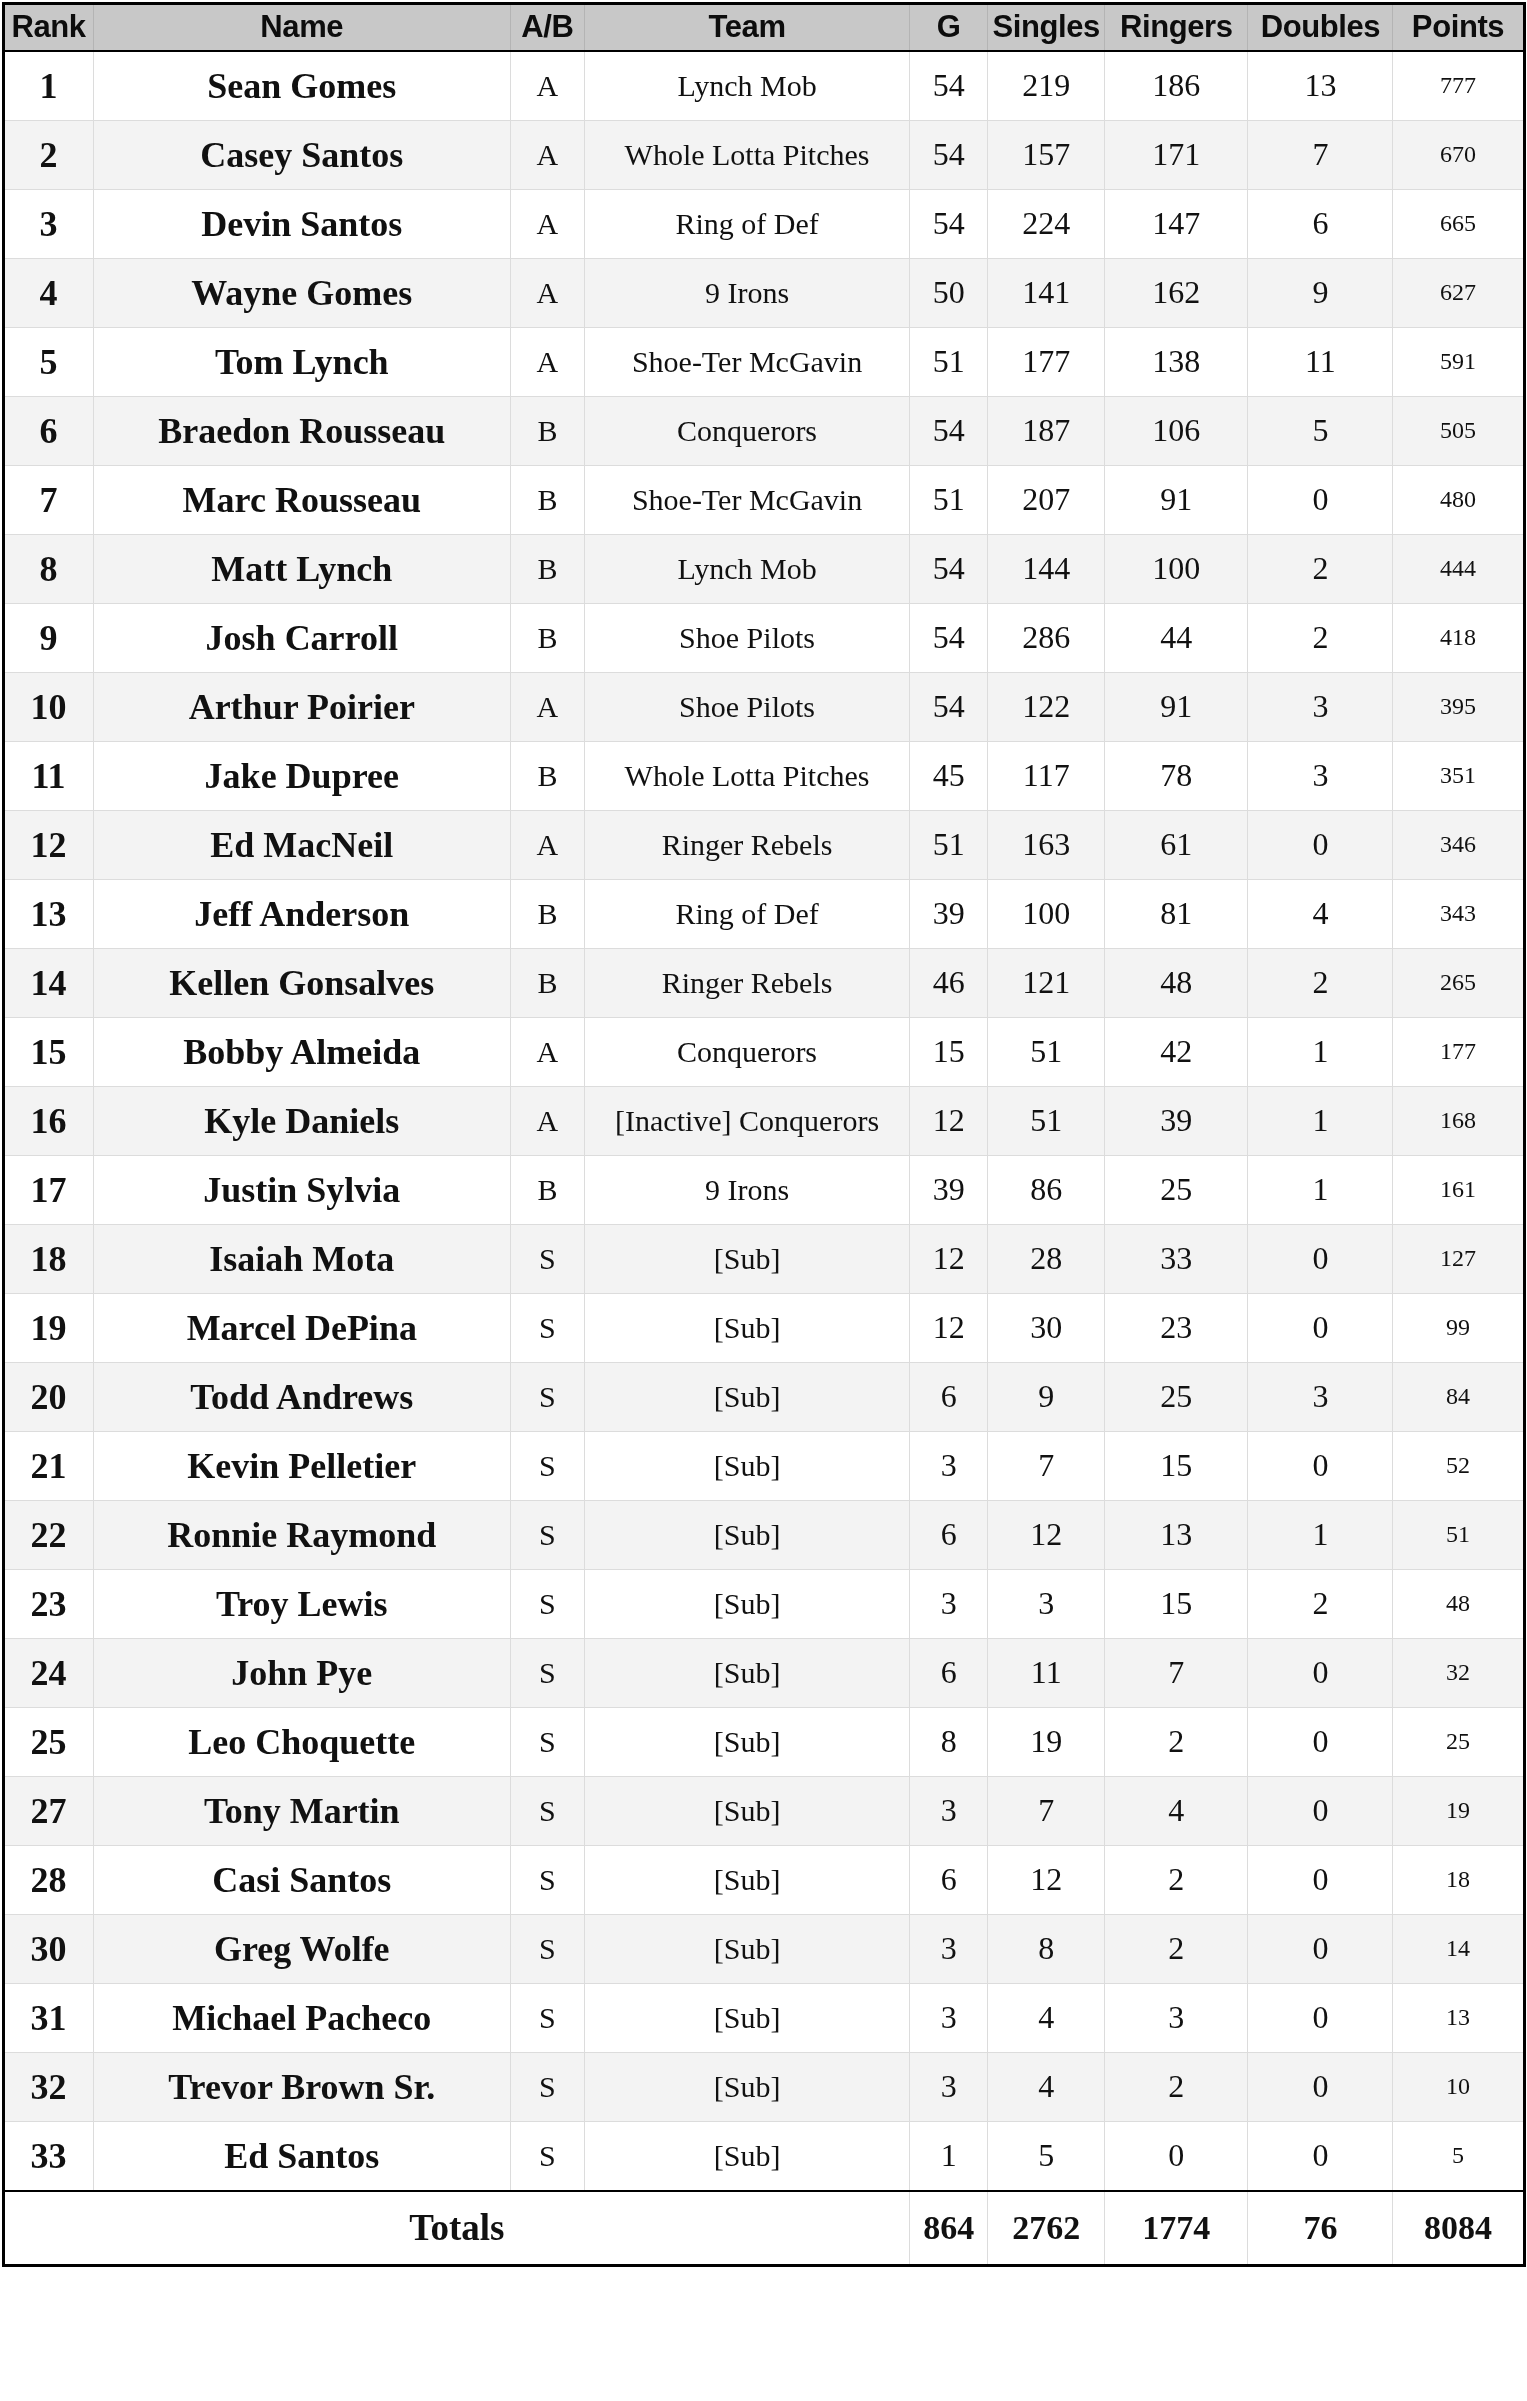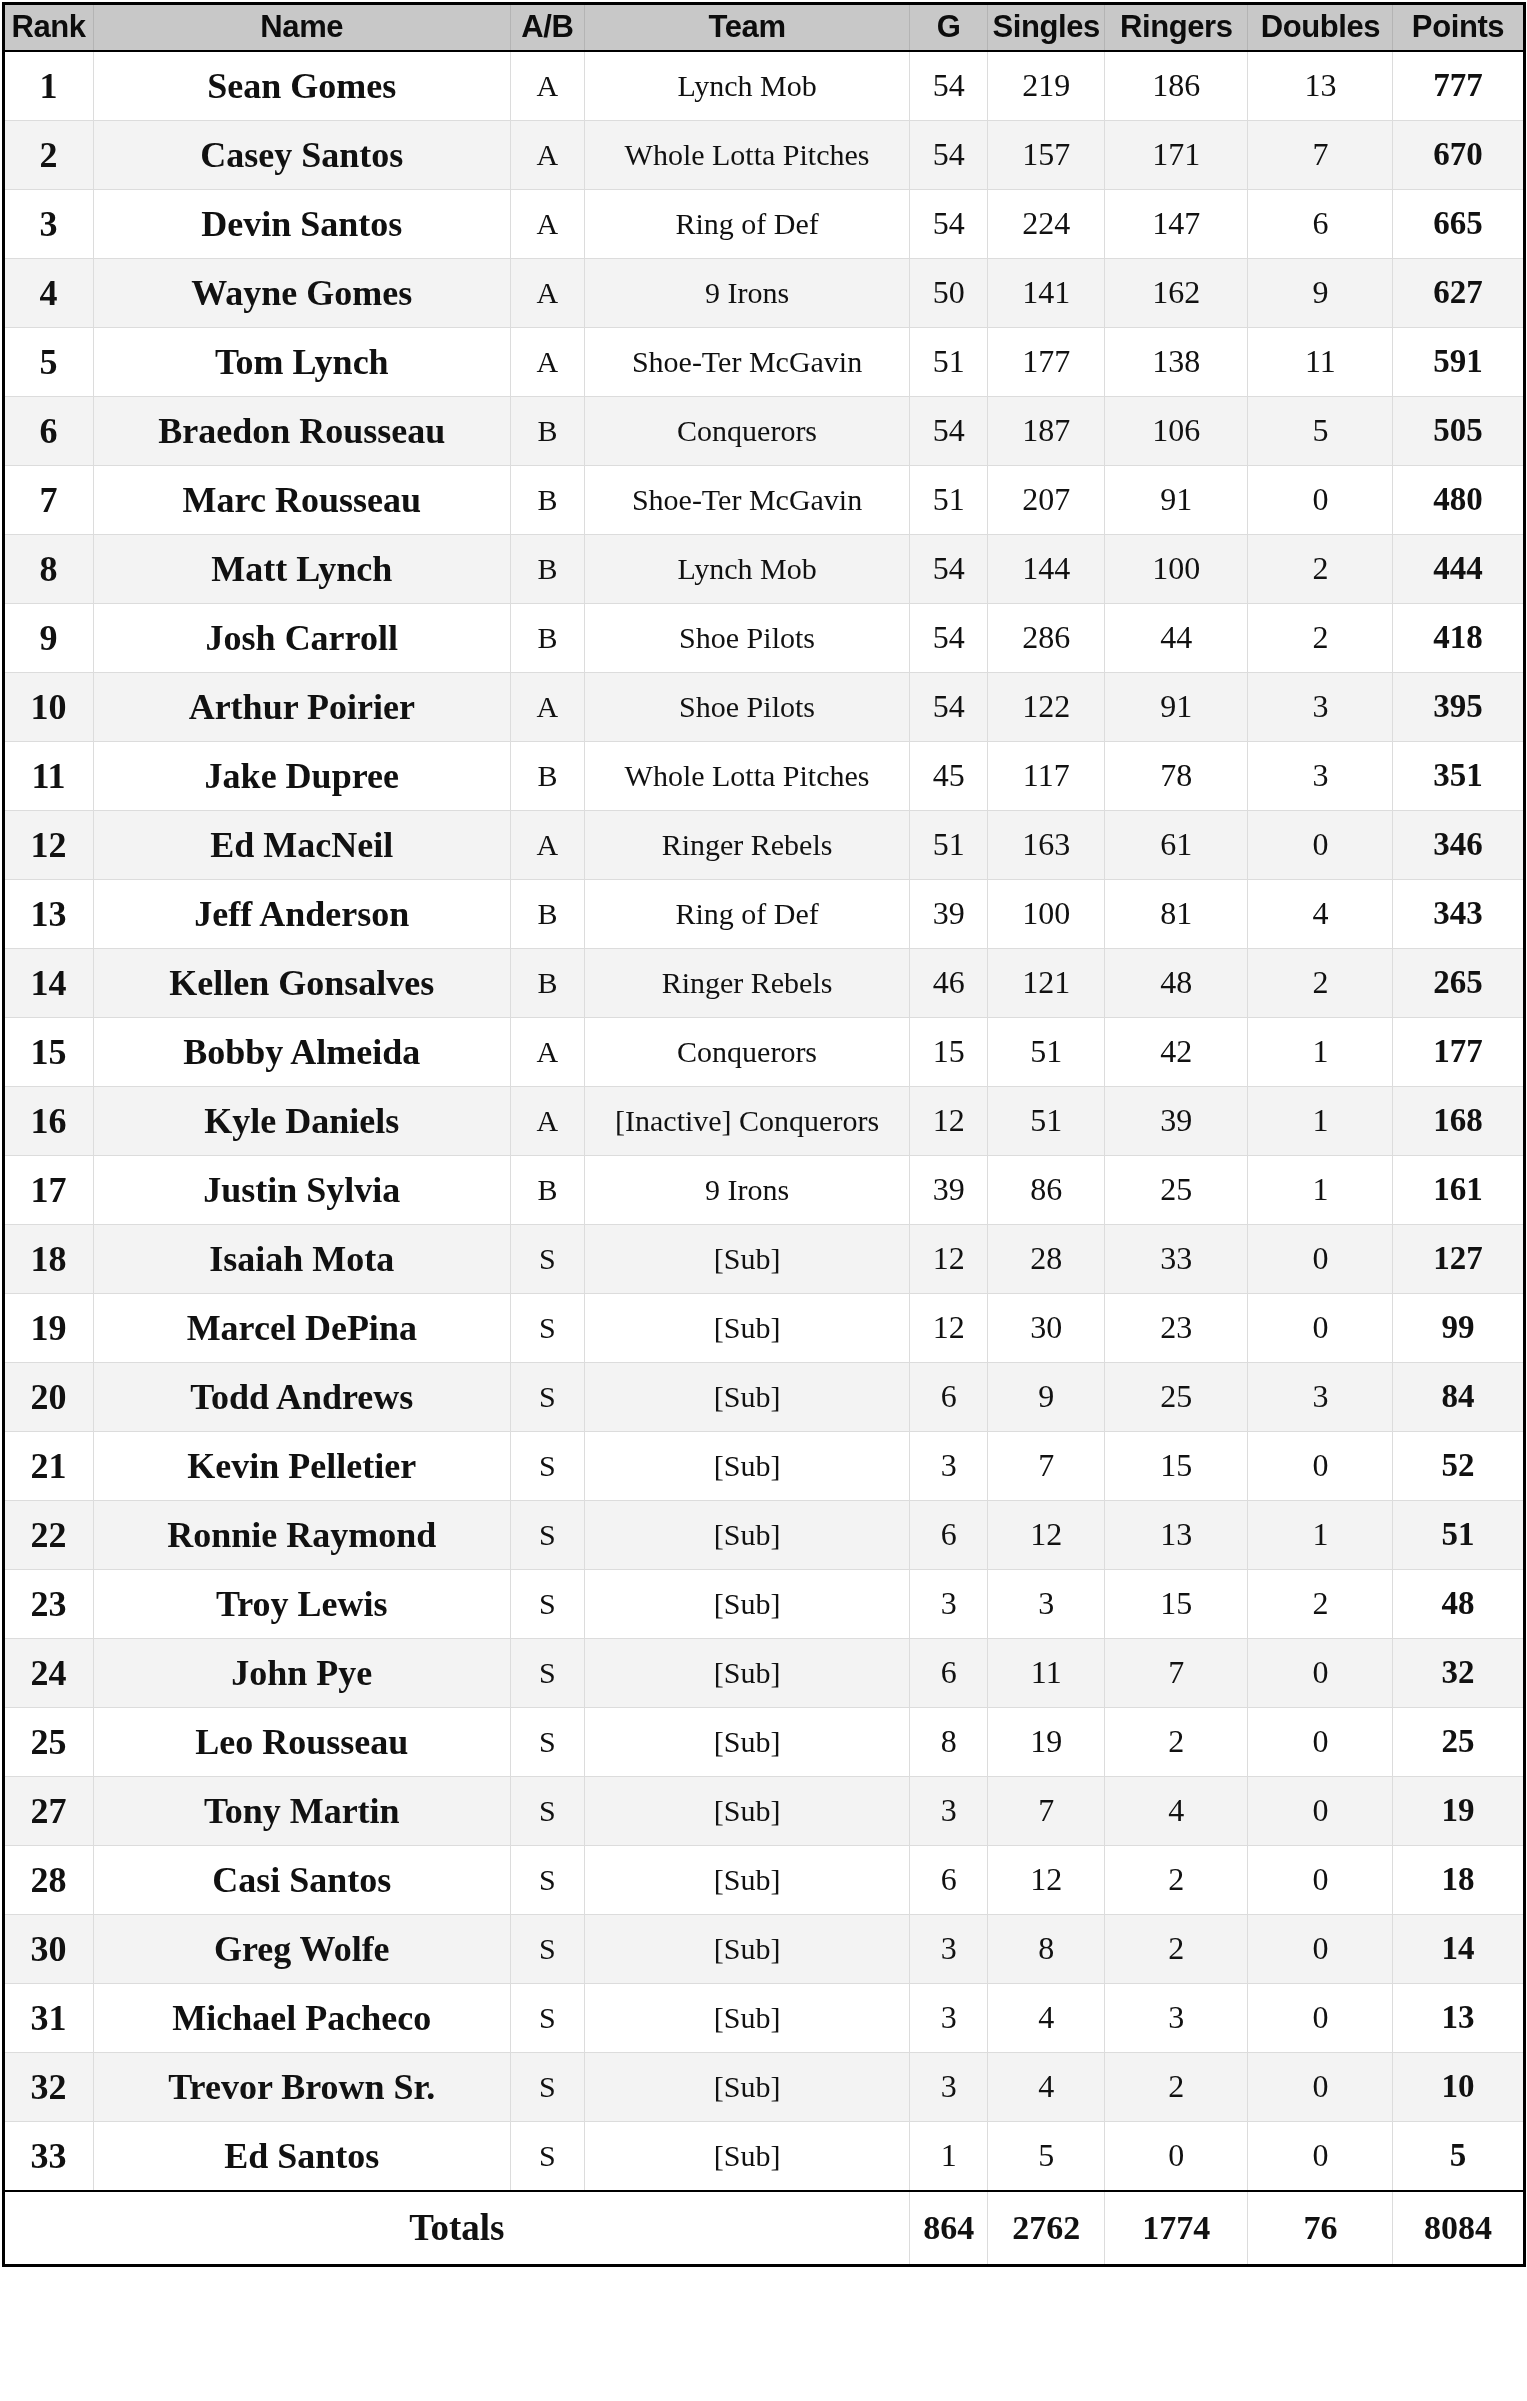--- a/index.html
+++ b/index.html
@@ -61,21 +61,21 @@
     overflow: hidden;
     white-space: nowrap;
   }
   tbody tr:nth-child(even) td { background: #f3f3f3; }
   tbody tr:nth-child(odd)  td { background: #ffffff; }
 
   td.c0 { font-weight: bold; font-size: 36px; }           
   td.c1 { font-weight: bold; font-size: 36px; }           
   td.c2 { font-size: 30px; }                              
   td.c3 { font-size: 30px; text-align: center; }                              
-  td.c8 { font-weight: bold; font-size: 33px; }           
+  td.c8 { font-weight: normal; font-size: 24px; }           
 
   tfoot td {
     height: 72px;
     background: #ffffff;
     border-top: 2.4px solid #000000;
     border-left: 0.8px solid #dcdcdc;
     text-align: center;
     vertical-align: middle;
     font-weight: bold;
     font-size: 34px;
@@ -376,21 +376,21 @@
           <td class="c2">S</td>
           <td class="c3">[Sub]</td>
           <td class="c4">6</td>
           <td class="c5">11</td>
           <td class="c6">7</td>
           <td class="c7">0</td>
           <td class="c8">32</td>
         </tr>
         <tr>
           <td class="c0">25</td>
-          <td class="c1">Leo Rousseau</td>
+          <td class="c1">Leo Choquette</td>
           <td class="c2">S</td>
           <td class="c3">[Sub]</td>
           <td class="c4">8</td>
           <td class="c5">19</td>
           <td class="c6">2</td>
           <td class="c7">0</td>
           <td class="c8">25</td>
         </tr>
         <tr>
           <td class="c0">27</td>

